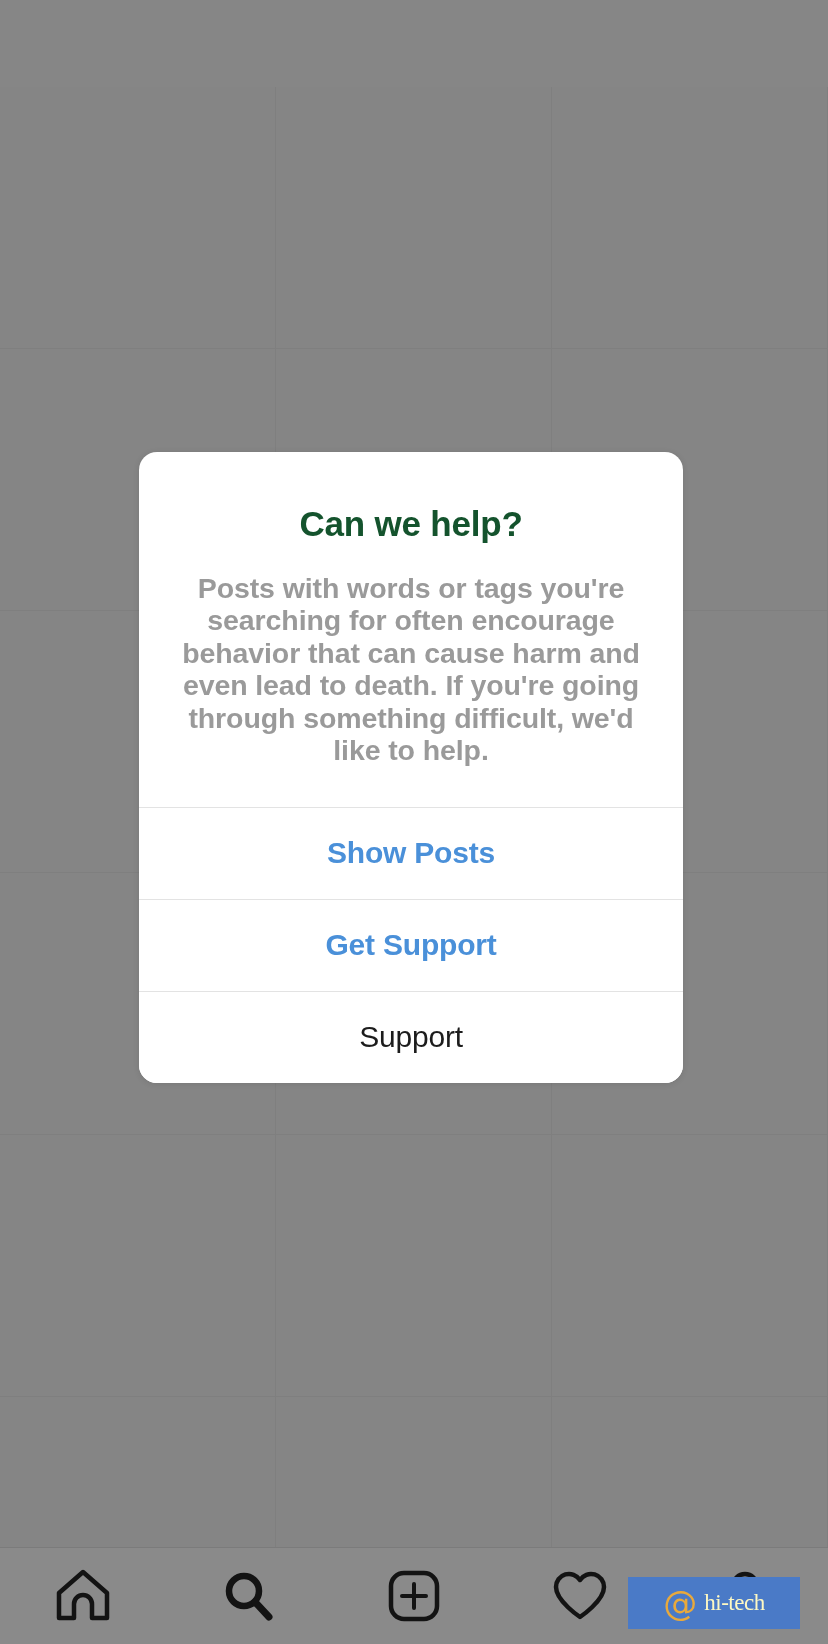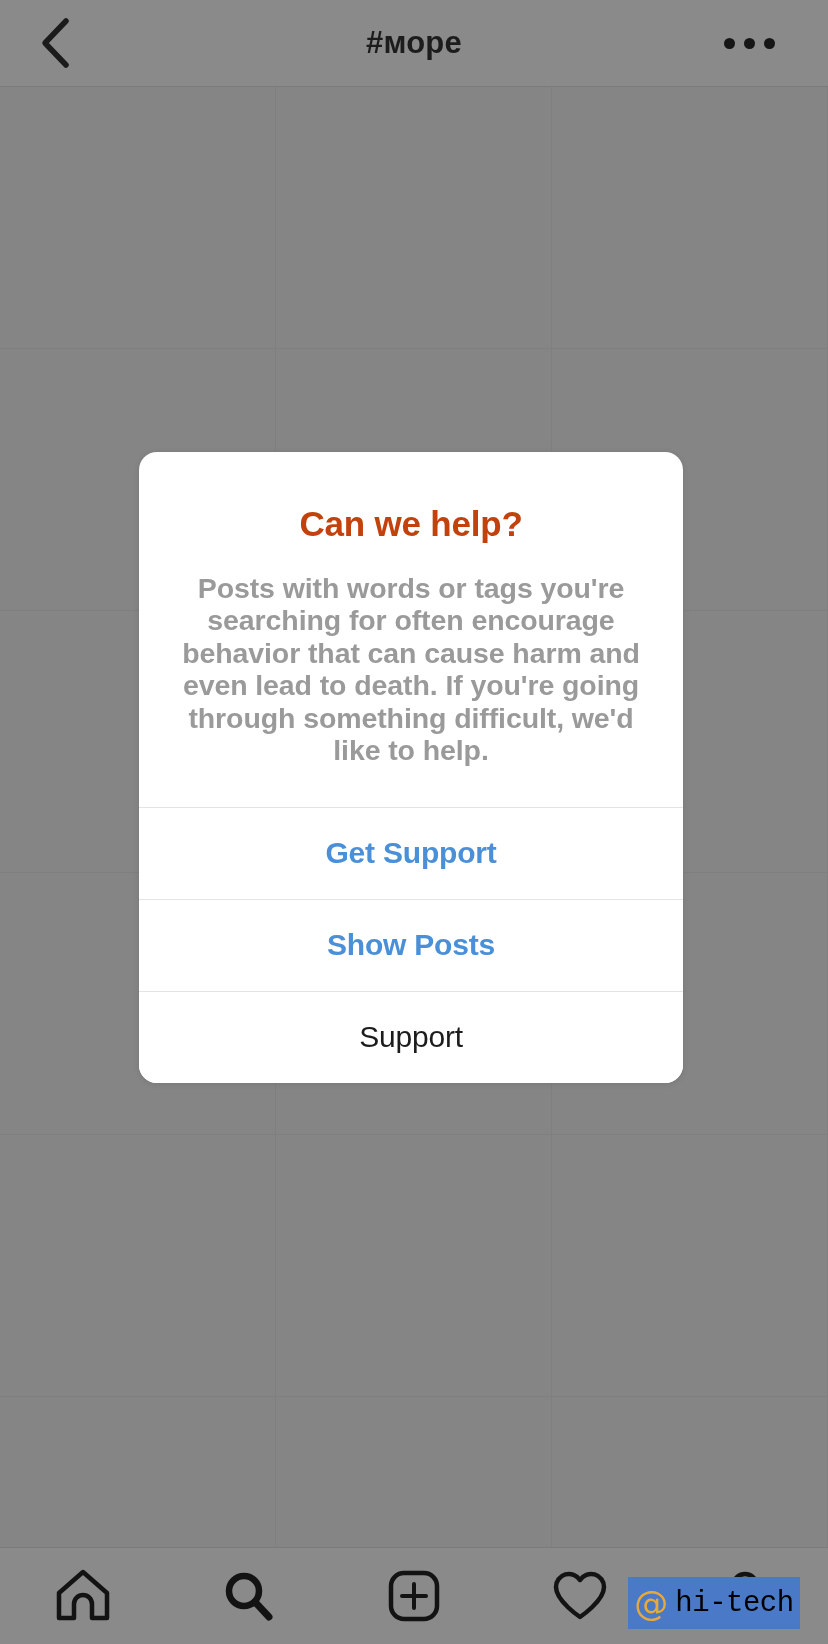--- a/index.html
+++ b/index.html
@@ -62,35 +62,35 @@
     position:absolute;left:628px;top:1577px;
     width:172px;height:52px;background:#4a7ac7;
     display:flex;align-items:center;justify-content:center;gap:7px;
     z-index:5;
   }
   .wm-at{
     font-size:34px;line-height:1;color:#e8a93c;font-weight:normal;
     font-family:"DejaVu Sans",sans-serif;
   }
   .wm-text{
-    font-size:29px;color:#000000;letter-spacing:-0.5px;
-    font-family:Liberation Mono, monospace;
+    font-size:23px;color:#fef9c3;letter-spacing:-0.5px;
+    font-family:Liberation Serif, serif;
   }
 
   
   .scrim{position:absolute;inset:0;background:rgba(0,0,0,0.0);}
   .dialog{
     position:absolute;left:139px;top:452px;width:544px;
     background:#ffffff;border-radius:18px;overflow:hidden;
     box-shadow:0 1px 6px rgba(0,0,0,0.10);
     z-index:10;
   }
   .dlg-body{padding:52px 30px 40px 30px;text-align:center;}
   .dlg-title{
-    font-size:35px;font-weight:bold;color:#c2410c;margin:0 0 28px 0;
+    font-size:35px;font-weight:bold;color:#14532d;margin:0 0 28px 0;
     letter-spacing:-0.2px;
   }
   .dlg-text{
     font-size:28.5px;line-height:1.14;color:#9a9a9a;margin:0;
     letter-spacing:-0.1px;
     font-weight:bold;
   }
   .dlg-actions{border-top:1px solid #e3e3e3;}
   .dlg-btn{
     height:91px;display:flex;align-items:center;justify-content:center;
@@ -98,33 +98,20 @@
     border-bottom:1px solid #e3e3e3;
     letter-spacing:-0.2px;cursor:pointer;background:#fff;
   }
   .dlg-btn.last{border-bottom:none;color:#1c1c1c;font-weight:normal;}
 </style>
 </head>
 <body>
 
 <div class="app">
 
-  <div class="header">
-    <div class="back-btn">
-      <svg class="chev" width="34" height="54" viewBox="0 0 34 54">
-        <polyline points="28,5 7,27 28,49" fill="none" stroke="#1b1b1b" stroke-width="5.5" stroke-linecap="round" stroke-linejoin="round"></polyline>
-      </svg>
-    </div>
-    <div class="header-title">#море</div>
-    <div class="more-btn">
-      <i></i>
-      <i></i>
-      <i></i>
-    </div>
-  </div>
 
   <div class="grid">
     <div class="tile"></div>
     <div class="tile"></div>
     <div class="tile"></div>
     <div class="tile"></div>
     <div class="tile"></div>
     <div class="tile"></div>
     <div class="tile"></div>
     <div class="tile"></div>
@@ -186,17 +173,17 @@
 </div>
 
 <div class="scrim"></div>
 
 <div class="dialog">
   <div class="dlg-body">
     <h2 class="dlg-title">Can we help?</h2>
     <p class="dlg-text">Posts with words or tags you're searching for often encourage behavior that can cause harm and even lead to death. If you're going through something difficult, we'd like to help.</p>
   </div>
   <div class="dlg-actions">
+    <div class="dlg-btn">Show Posts</div>
     <div class="dlg-btn">Get Support</div>
-    <div class="dlg-btn">Show Posts</div>
     <div class="dlg-btn last">Support</div>
   </div>
 </div>
 
 </body></html>

